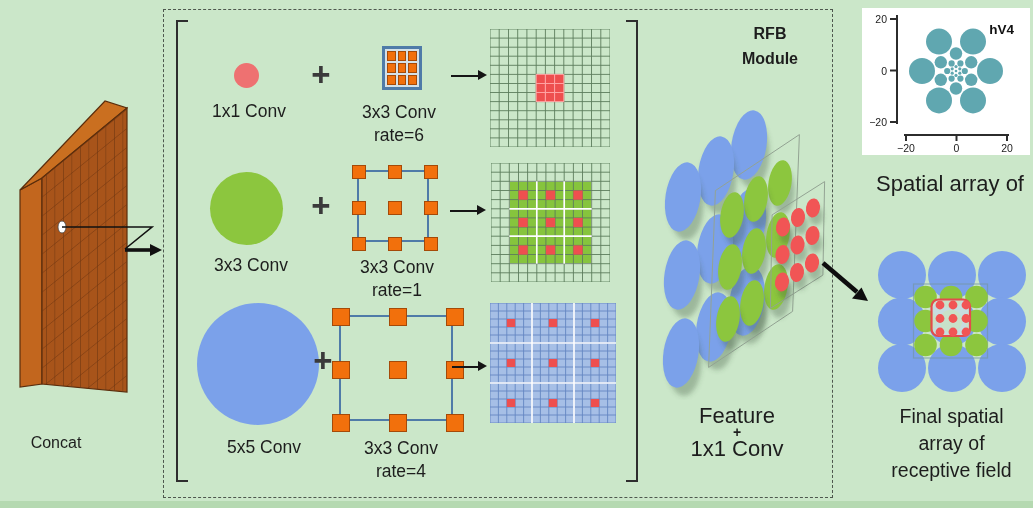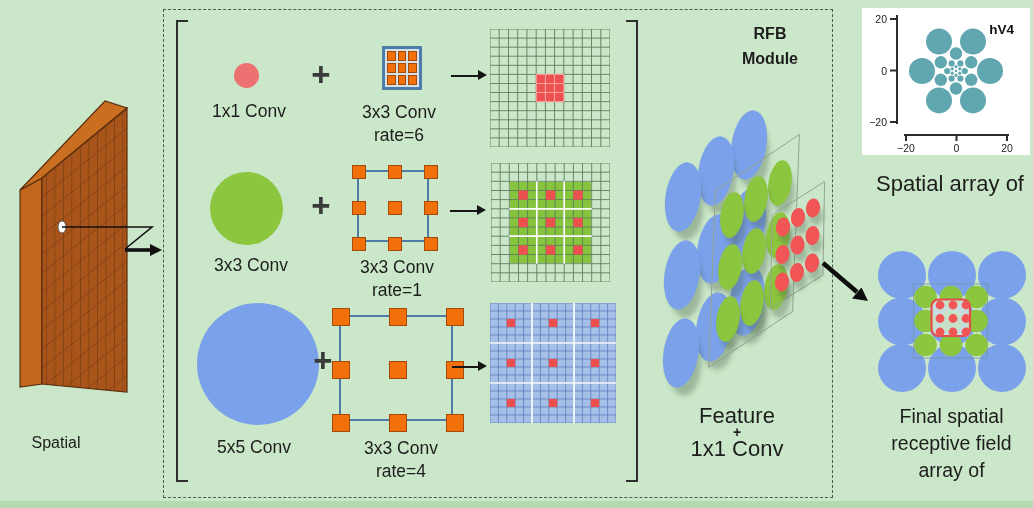--- a/index.html
+++ b/index.html
@@ -53,21 +53,21 @@
     <polygon points="8,102 93,13 115,20 30,90" style="fill:var(--c-mapTop)" stroke="#5a2d0c" stroke-width="1.2"></polygon>
     <polygon points="30,90 115,20 115,304 30,296" style="fill:var(--c-mapFront)" stroke="#5a2d0c" stroke-width="1.2"></polygon>
     <polygon points="30,90 115,20 115,304 30,296" fill="url(#fgrid)"></polygon>
     <ellipse cx="50" cy="139" rx="4" ry="6" fill="#ffffff" stroke="#444" stroke-width="0.8"></ellipse>
     <polyline points="50,139 140,139 113,161" fill="none" stroke="#111" stroke-width="1.6"></polyline>
     <line x1="113" y1="162" x2="139" y2="162" stroke="#111" stroke-width="3.6"></line>
     <polygon points="150,162 138,156 138,168" fill="#111"></polygon>
   </svg>
 
   <div class="txt big" style="left:0;top:430px;width:112px">
-    <div>Spatial</div>
+    <div>Concat</div>
   </div>
 
   <div class="dashed-box"></div>
   <div class="bracket bracket-left"></div>
   <div class="bracket bracket-right"></div>
 
   <div class="txt big rfb-title" style="left:700px;top:21px;width:140px">
     <div>RFB</div>
     <div>Module</div>
   </div>
@@ -189,21 +189,21 @@
         <rect x="82.4" y="27.5" width="9.2" height="9.2" fill="var(--c-gridRed)"></rect>
         <rect x="27.5" y="54.9" width="9.2" height="9.2" fill="var(--c-gridRed)"></rect>
         <rect x="54.9" y="54.9" width="9.2" height="9.2" fill="var(--c-gridRed)"></rect>
         <rect x="82.4" y="54.9" width="9.2" height="9.2" fill="var(--c-gridRed)"></rect>
         <rect x="27.5" y="82.4" width="9.2" height="9.2" fill="var(--c-gridRed)"></rect>
         <rect x="54.9" y="82.4" width="9.2" height="9.2" fill="var(--c-gridRed)"></rect>
         <rect x="82.4" y="82.4" width="9.2" height="9.2" fill="var(--c-gridRed)"></rect>
       </svg></div>
 
   <div class="circle c3"></div>
-  <div class="txt lbl" style="left:204px;top:437px;width:100px">5x5 Conv</div>
+  <div class="txt lbl" style="left:214px;top:437px;width:100px">5x5 Conv</div>
   <div class="plus" style="left:309px;top:346px">+</div>
   <div class="kernel k3">
       <i class="osq" style="left: -9px; top: -9px; width: 18px; height: 18px;"></i>
       <i class="osq" style="left: 48px; top: -9px; width: 18px; height: 18px;"></i>
       <i class="osq" style="left: 105px; top: -9px; width: 18px; height: 18px;"></i>
       <i class="osq" style="left: -9px; top: 44px; width: 18px; height: 18px;"></i>
       <i class="osq" style="left: 48px; top: 44px; width: 18px; height: 18px;"></i>
       <i class="osq" style="left: 105px; top: 44px; width: 18px; height: 18px;"></i>
       <i class="osq" style="left: -9px; top: 97px; width: 18px; height: 18px;"></i>
       <i class="osq" style="left: 48px; top: 97px; width: 18px; height: 18px;"></i>
@@ -411,17 +411,17 @@
       <circle cx="966" cy="305" r="4.4" style="fill:var(--c-red)"></circle>
       <circle cx="940" cy="318.5" r="4.4" style="fill:var(--c-red)"></circle>
       <circle cx="953" cy="318.5" r="4.4" style="fill:var(--c-red)"></circle>
       <circle cx="966" cy="318.5" r="4.4" style="fill:var(--c-red)"></circle>
       <circle cx="940" cy="332" r="4.4" style="fill:var(--c-red)"></circle>
       <circle cx="953" cy="332" r="4.4" style="fill:var(--c-red)"></circle>
       <circle cx="966" cy="332" r="4.4" style="fill:var(--c-red)"></circle>
     </svg>
   <div class="txt cap2" style="left:870px;top:403px;width:163px">
     <div>Final spatial</div>
+    <div>array of</div>
     <div>receptive field</div>
-    <div>array of</div>
   </div>
 
 </div>
 
 </body></html>

